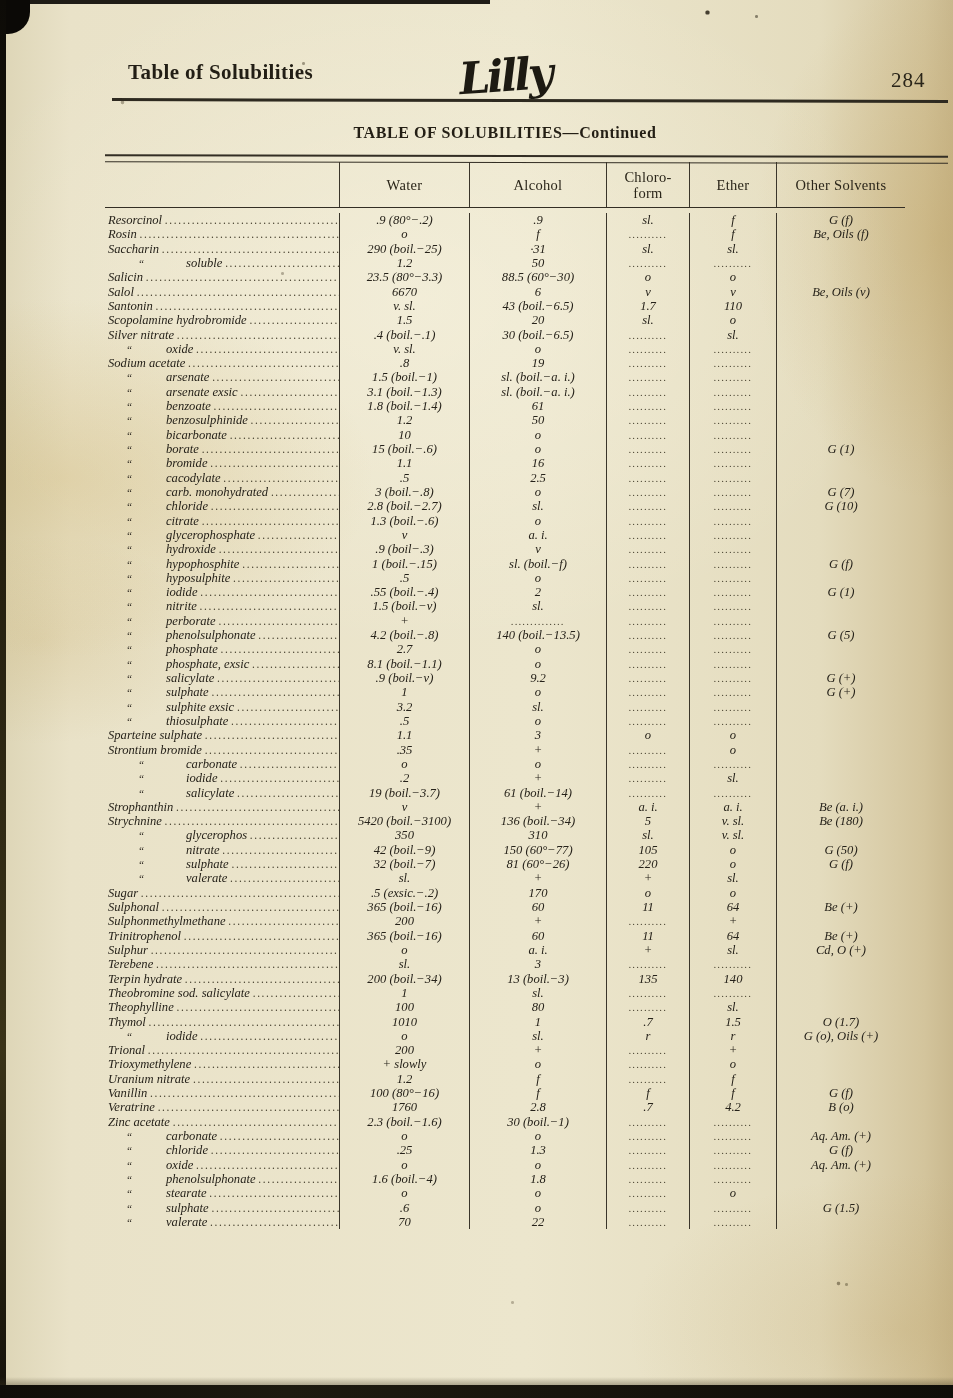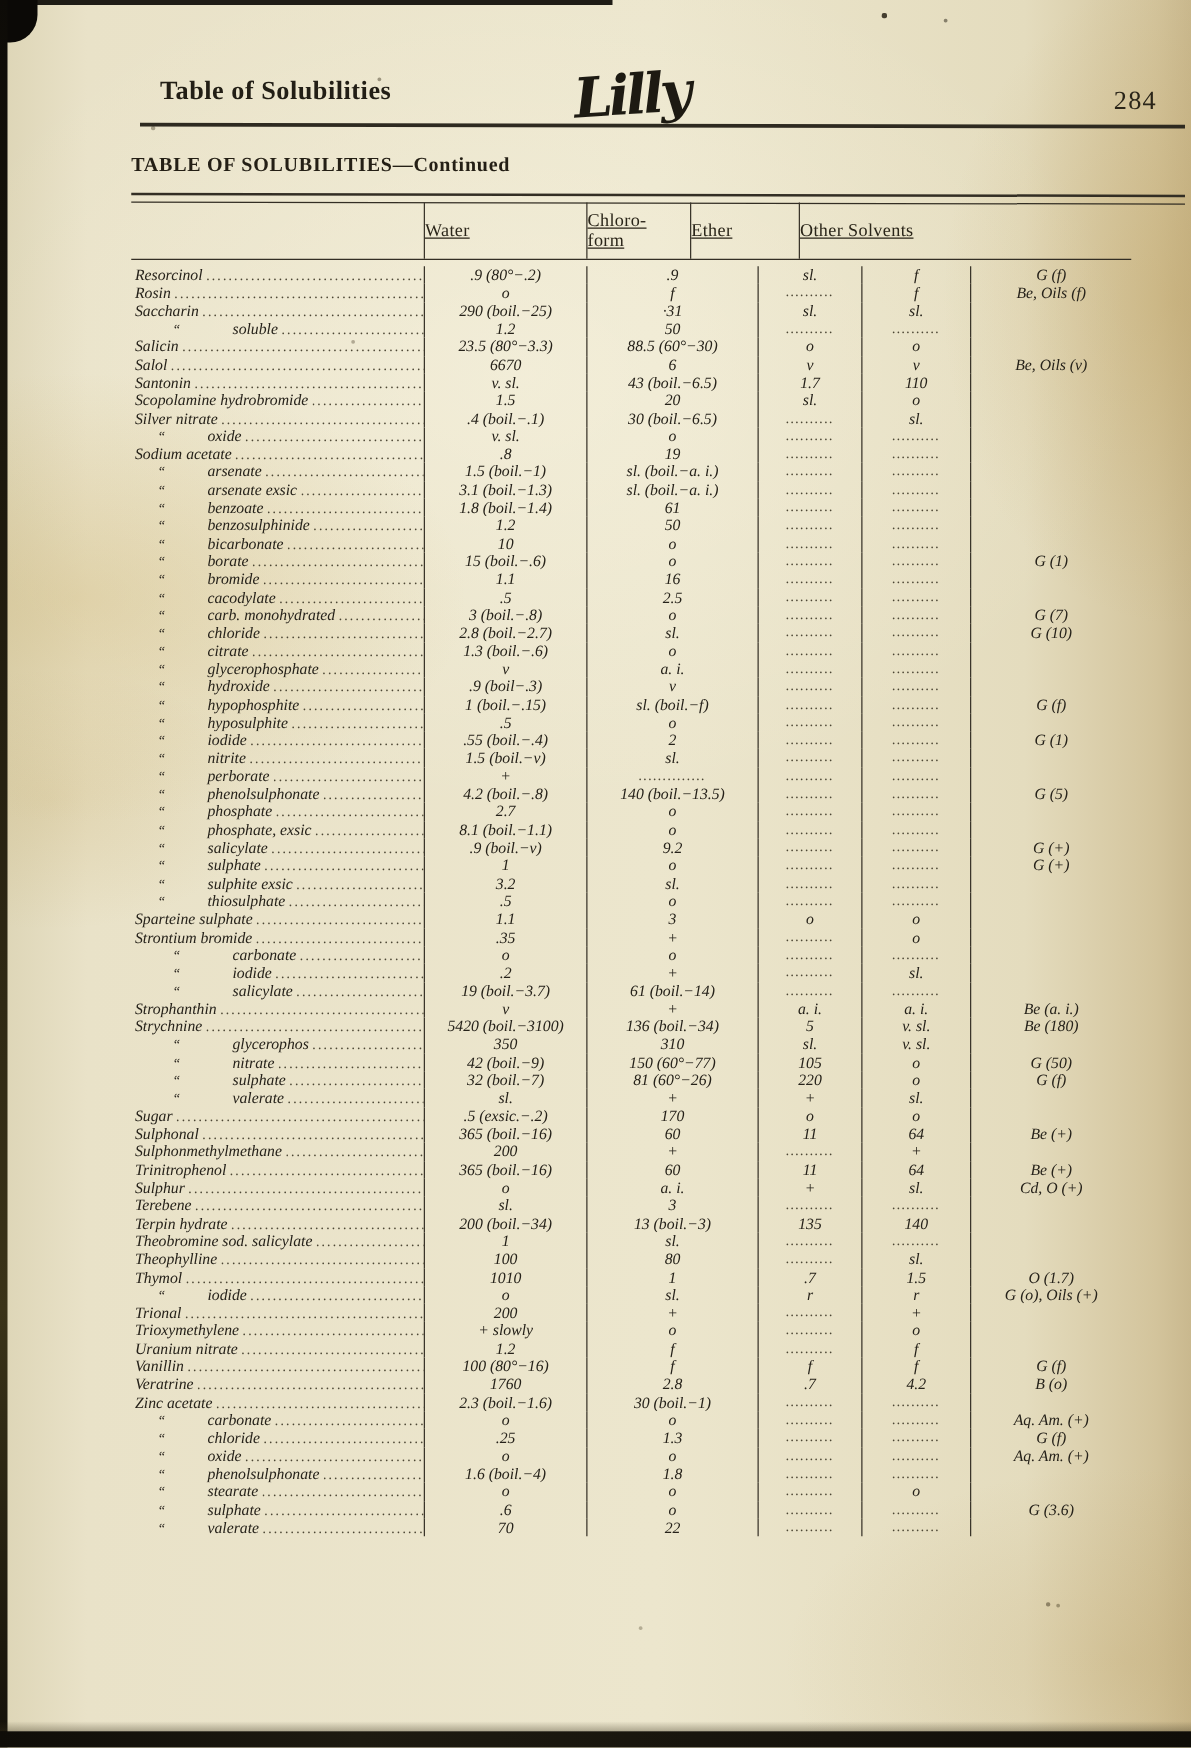--- a/index.html
+++ b/index.html
@@ -38,30 +38,30 @@
       838px 1283px 0 1.2px rgba(80,70,45,.55),
       846px 1284px 0 1px rgba(80,70,45,.45),
       512px 1302px 0 1px rgba(80,70,45,.35),
       122px 102px 0 1.2px rgba(70,60,38,.4);
     border-radius:50%;}
   
   .h-title{position:absolute;left:128px;top:60px;font-size:21px;font-weight:bold;letter-spacing:.4px;color:#221e15;}
   .h-num{position:absolute;left:843px;top:68px;font-size:21px;color:#2a2519;letter-spacing:1px;margin-left:48px;}
   .logo{position:absolute;left:445px;top:40px;}
   .h-rule{position:absolute;left:112px;top:99px;width:836px;height:3px;background:#2e2a20;transform:rotate(.12deg);}
-  .t-title{position:absolute;left:105px;top:124px;width:800px;text-align:left;
+  .t-title{position:absolute;left:105px;top:124px;width:800px;text-align:center;
     font-size:16px;font-weight:bold;letter-spacing:.6px;color:#241f15;}
   
   .dbl-rule{position:absolute;left:105px;top:155px;width:843px;height:5px;
     border-top:2px solid #332e24;border-bottom:1.4px solid #332e24;transform:rotate(.1deg);}
   .thead{position:absolute;left:105px;top:162px;width:800px;height:45px;display:flex;
     border-bottom:1.4px solid #332e24;}
   .tbody{position:absolute;left:105px;top:208px;width:800px;padding-top:5px;font-style:italic;}
-  .hc{display:flex;flex-direction:column;align-items:flex-start;justify-content:center;
-    font-size:14.5px;color:#2a2519;line-height:16px;letter-spacing:.3px;box-sizing:border-box;text-decoration:underline;}
+  .hc{display:flex;flex-direction:column;align-items:center;justify-content:center;
+    font-size:14.5px;color:#2a2519;line-height:16px;letter-spacing:.3px;box-sizing:border-box;}
   .tr{display:flex;height:14.32px;font-size:12.6px;line-height:14.32px;}
   .td{box-sizing:border-box;white-space:nowrap;overflow:hidden;}
   .c0{width:235px;border-right:1.2px solid #3a352a;}
   .c1{width:130px;border-right:1.2px solid #3a352a;text-align:center;}
   .c2{width:137px;border-right:1.2px solid #3a352a;text-align:center;}
   .c3{width:83px;border-right:1.2px solid #3a352a;text-align:center;}
   .c4{width:87px;border-right:1.2px solid #3a352a;text-align:center;}
   .c5{width:128px;text-align:center;}
   .name{display:flex;align-items:baseline;padding-left:3px;}
   .ditto{font-size:11px;color:#2d2820;flex:none;}
@@ -95,20 +95,23 @@
   <div class="t-title">TABLE OF SOLUBILITIES—Continued</div>
 
   <div class="dbl-rule"></div>
   <div class="thead" id="thead">
       <div class="hc c0">
         <div></div>
       </div>
       <div class="hc c1">
         <div>Water</div>
       </div>
+      <div class="hc c2">
+        <div>Alcohol</div>
+      </div>
       <div class="hc c3">
         <div>Chloro-</div>
         <div>form</div>
       </div>
       <div class="hc c4">
         <div>Ether</div>
       </div>
       <div class="hc c5">
         <div>Other Solvents</div>
       </div>
@@ -916,21 +919,21 @@
       <div class="tr">
         <div class="td c0 name ind1">
           <span class="ditto">“</span>
           <span class="nm">sulphate</span>
           <span class="lead"></span>
         </div>
         <div class="td c1">.6</div>
         <div class="td c2">o</div>
         <div class="td c3 dotcell">..........</div>
         <div class="td c4 dotcell">..........</div>
-        <div class="td c5">G (3.6)</div>
+        <div class="td c5">G (1.5)</div>
       </div>
       <div class="tr">
         <div class="td c0 name ind1">
           <span class="ditto">“</span>
           <span class="nm">valerate</span>
           <span class="lead"></span>
         </div>
         <div class="td c1">70</div>
         <div class="td c2">22</div>
         <div class="td c3 dotcell">..........</div>

